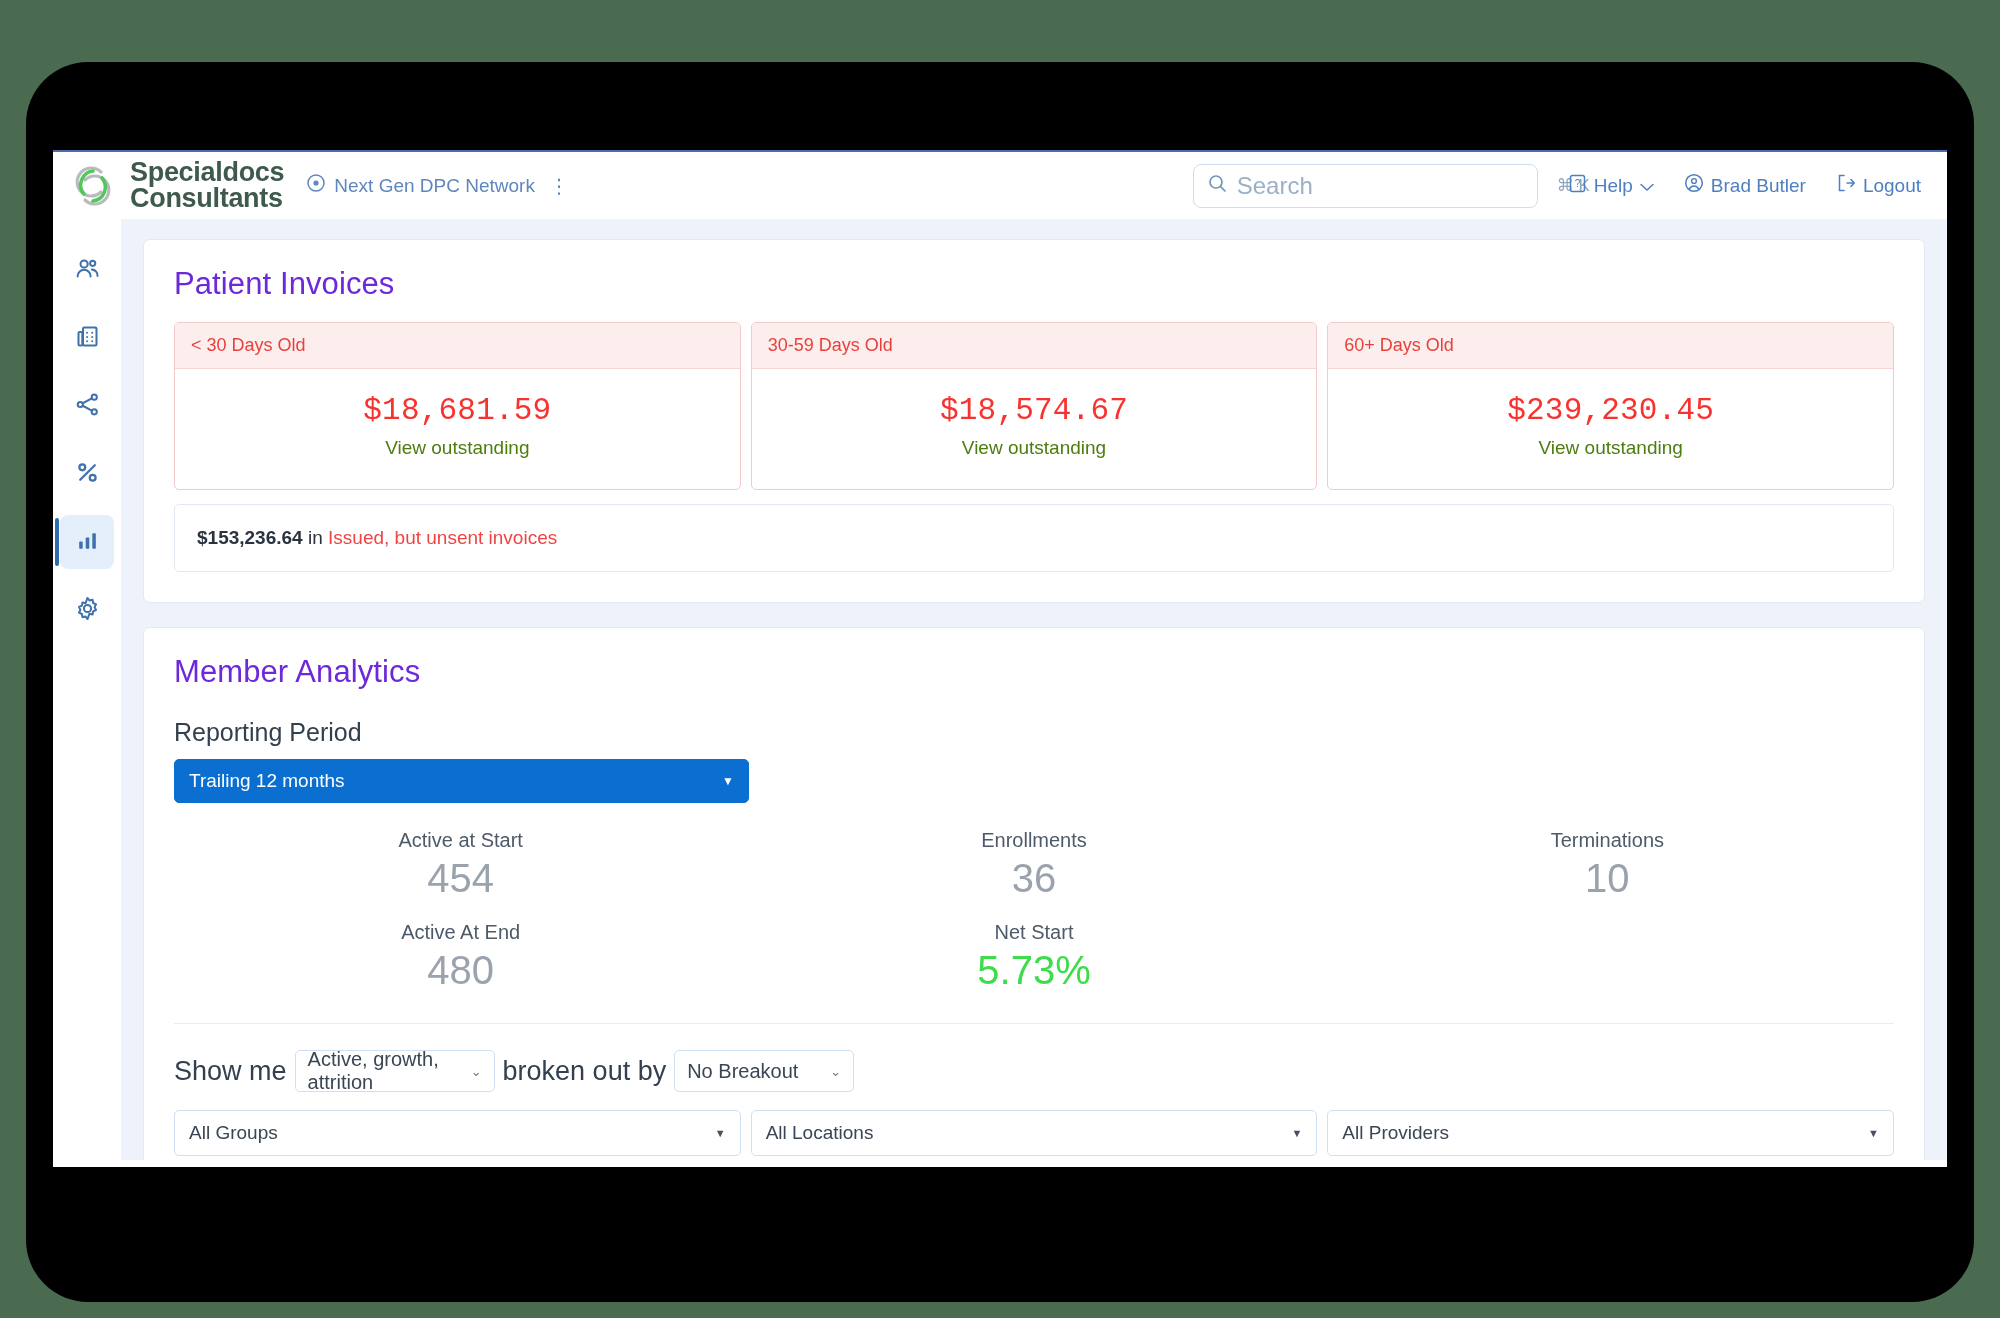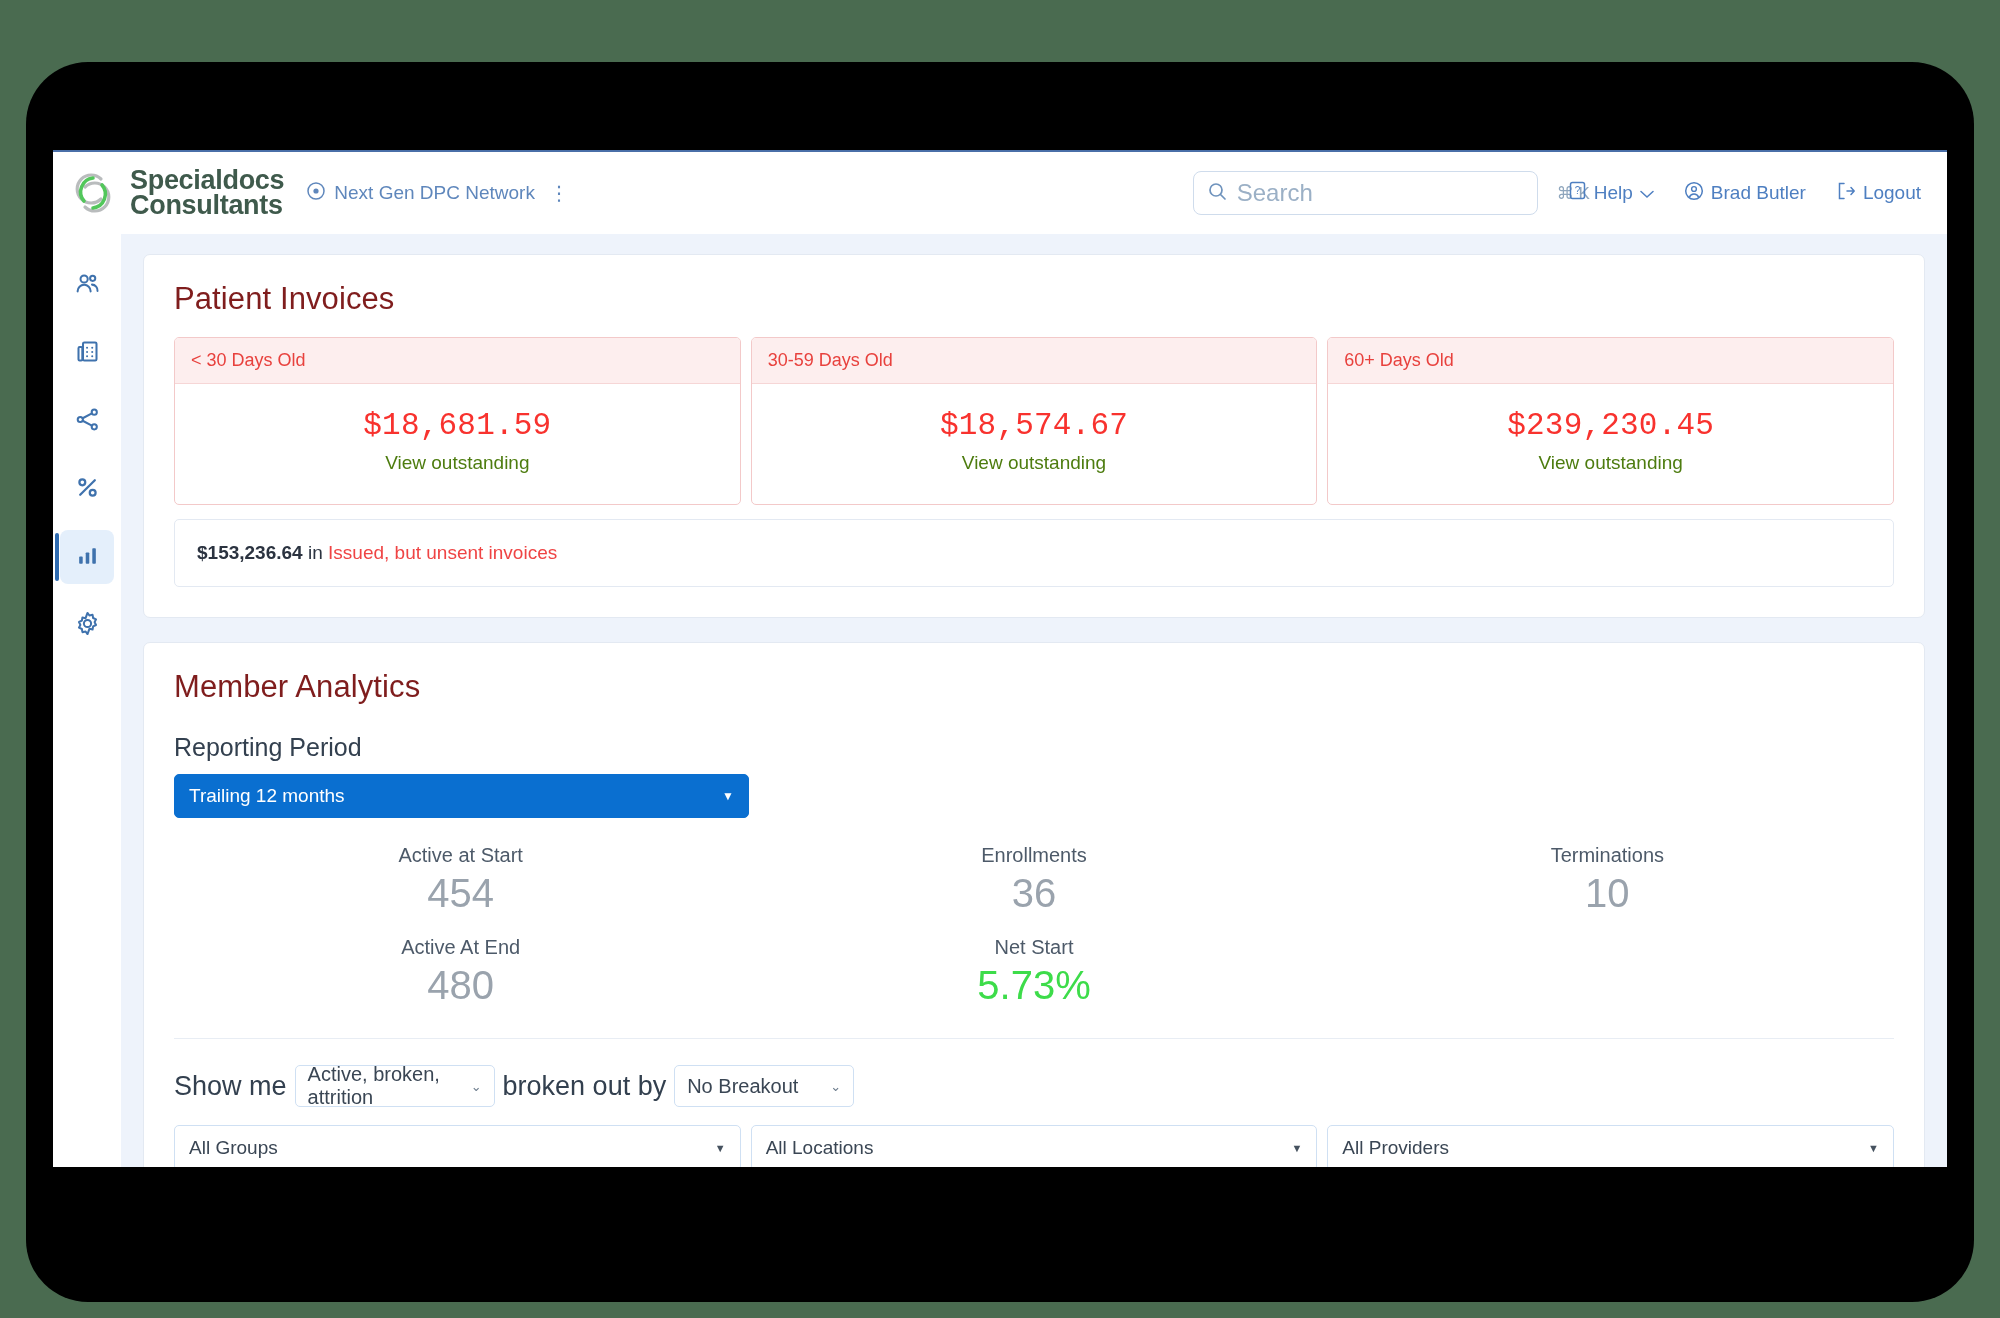--- a/index.html
+++ b/index.html
@@ -33,21 +33,21 @@
     top: 150px;
     width: 1894px;
     height: 1017px;
     background: #ffffff;
     overflow: hidden;
   }
 
   
   .app-header {
     position: relative;
-    height: 84px;
+    height: 69px;
     background: #ffffff;
     border-top: 2px solid #4a6fa8;
     display: flex;
     padding: 0 0 0 14px;
   }
 
   .brand {
     display: flex;
     align-items: center;
     gap: 11px;
@@ -175,21 +175,21 @@
   .card {
     background: #ffffff;
     border-radius: 7px;
     border: 1px solid #e3e9f2;
     padding: 26px 30px 30px 30px;
   }
   .card + .card { margin-top: 24px; }
 
   .card-title {
     font-size: 31px;
-    color: #7f1d1d;
+    color: #6d28d9;
     font-weight: normal;
     letter-spacing: 0.1px;
   }
 
   
   .invoice-grid {
     display: grid;
     grid-template-columns: repeat(3, 1fr);
     gap: 10px;
     margin-top: 20px;
@@ -565,21 +565,21 @@
             <div class="stat-value positive">5.73%</div>
           </div>
           <div class="stat-cell empty"></div>
         </div>
 
         <div class="divider"></div>
 
         <div class="showme-row">
           <span class="word">Show me</span>
           <div class="mini-select w1">
-            <span>Active, broken, attrition</span>
+            <span>Active, growth, attrition</span>
             <span class="chev">⌄</span>
           </div>
           <span class="word mid">broken out by</span>
           <div class="mini-select w2">
             <span>No Breakout</span>
             <span class="chev">⌄</span>
           </div>
         </div>
 
         <div class="filters-grid">

